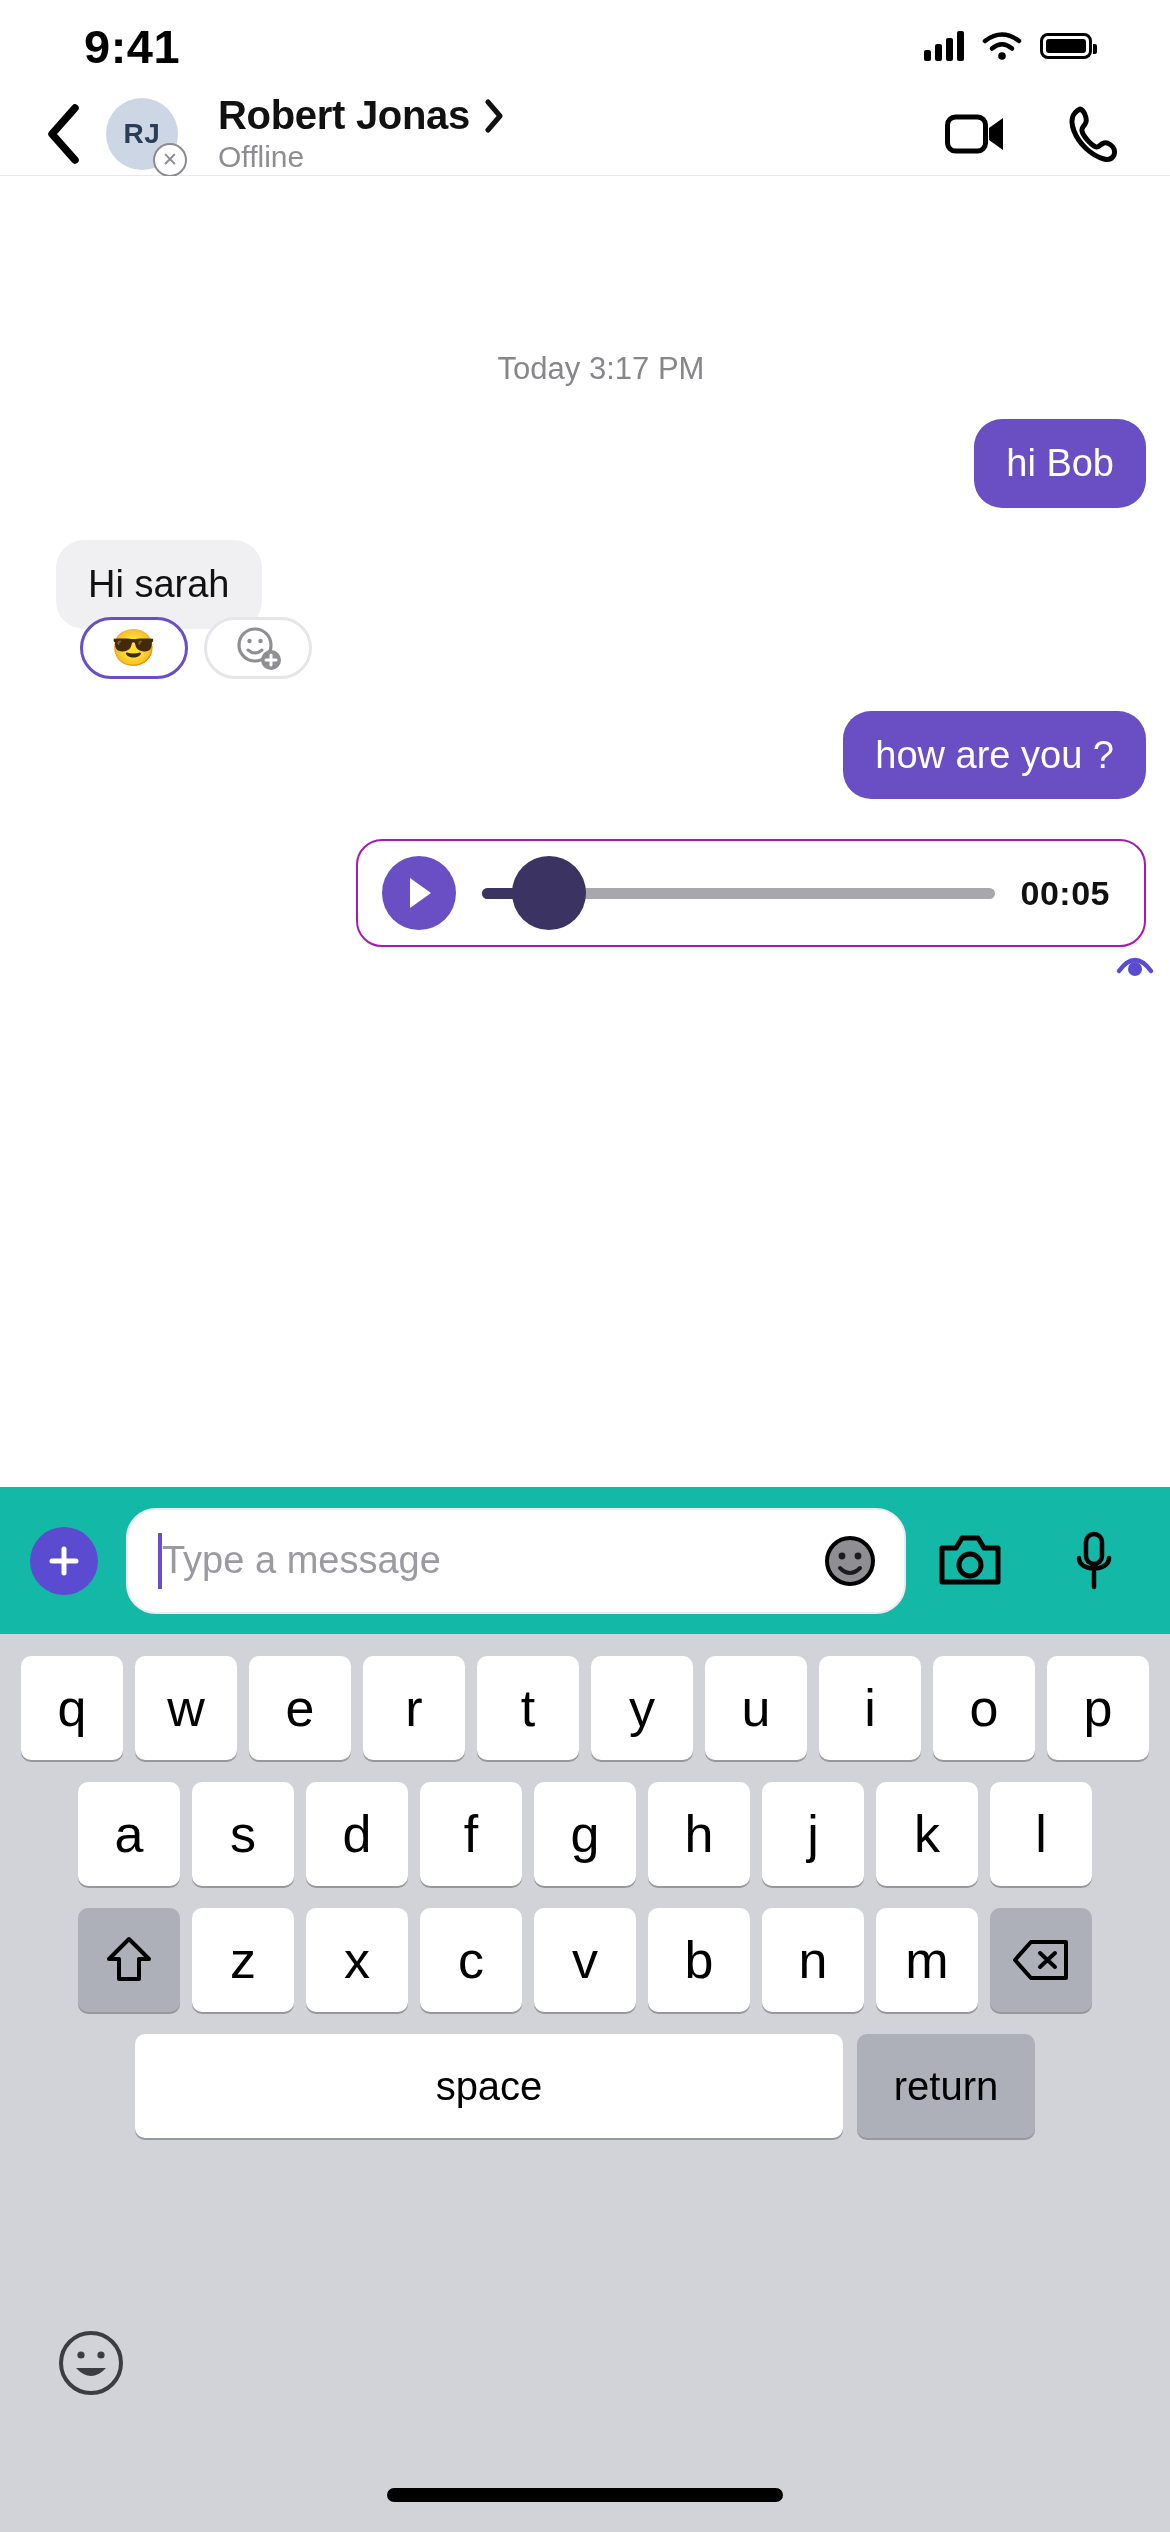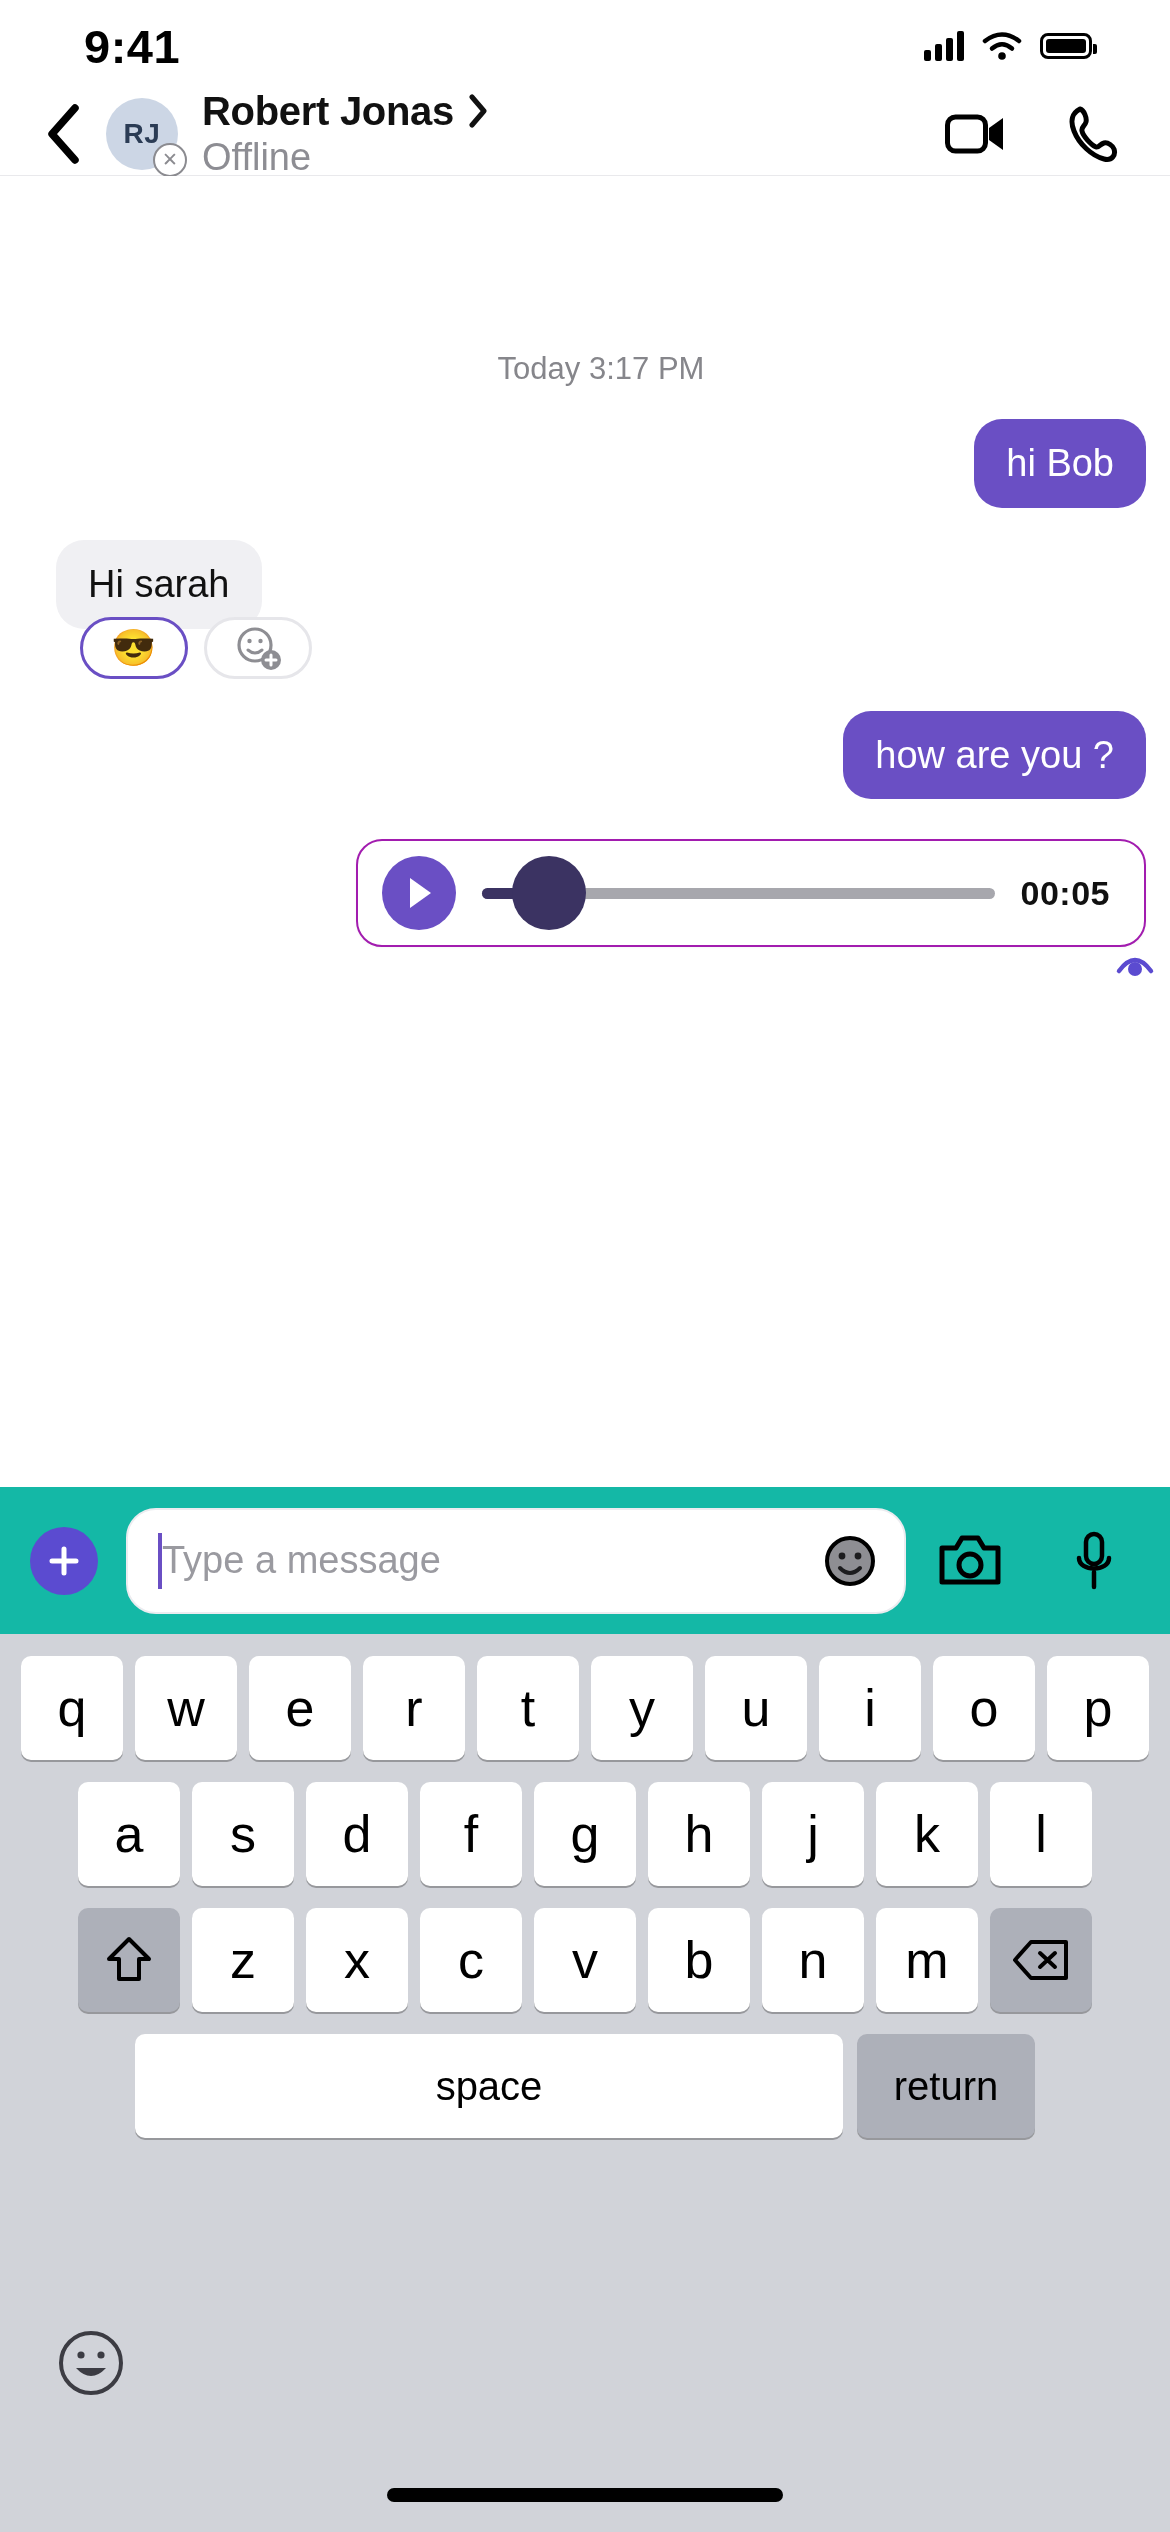--- a/index.html
+++ b/index.html
@@ -41,24 +41,24 @@
     display:flex; align-items:center; justify-content:center;
     font-size:28px; font-weight:600; letter-spacing:0.5px;
   }
   .presence {
     position:absolute; right:-9px; bottom:-7px;
     width:34px; height:34px; border-radius:50%;
     background:#fff; border:2.5px solid #8b8b90;
     display:flex; align-items:center; justify-content:center;
     font-size:19px; color:#8b8b90; line-height:1;
   }
-  .title-block { margin-left:24px; flex:1; }
+  .title-block { margin-left:40px; flex:1; }
   .title-row { display:flex; align-items:center; gap:14px; }
   .peer-name { font-size:40px; font-weight:700; color:#111; letter-spacing:-0.3px; }
-  .peer-status { font-size:38px; color:#8d8d93; margin-top:2px; }
+  .peer-status { font-size:30px; color:#8d8d93; margin-top:2px; }
   .header-actions { display:flex; align-items:center; gap:52px; }
   .hdr-icon { width:64px; height:64px; display:flex; align-items:center; justify-content:center; }
 
   
   .chat {
     position:absolute; top:176px; left:16px; width:1170px; height:834px;
     background:#fff; padding:0 40px;
   }
   .daystamp { text-align:center; font-size:31px; color:#86868b; padding-top:175px; }
 

